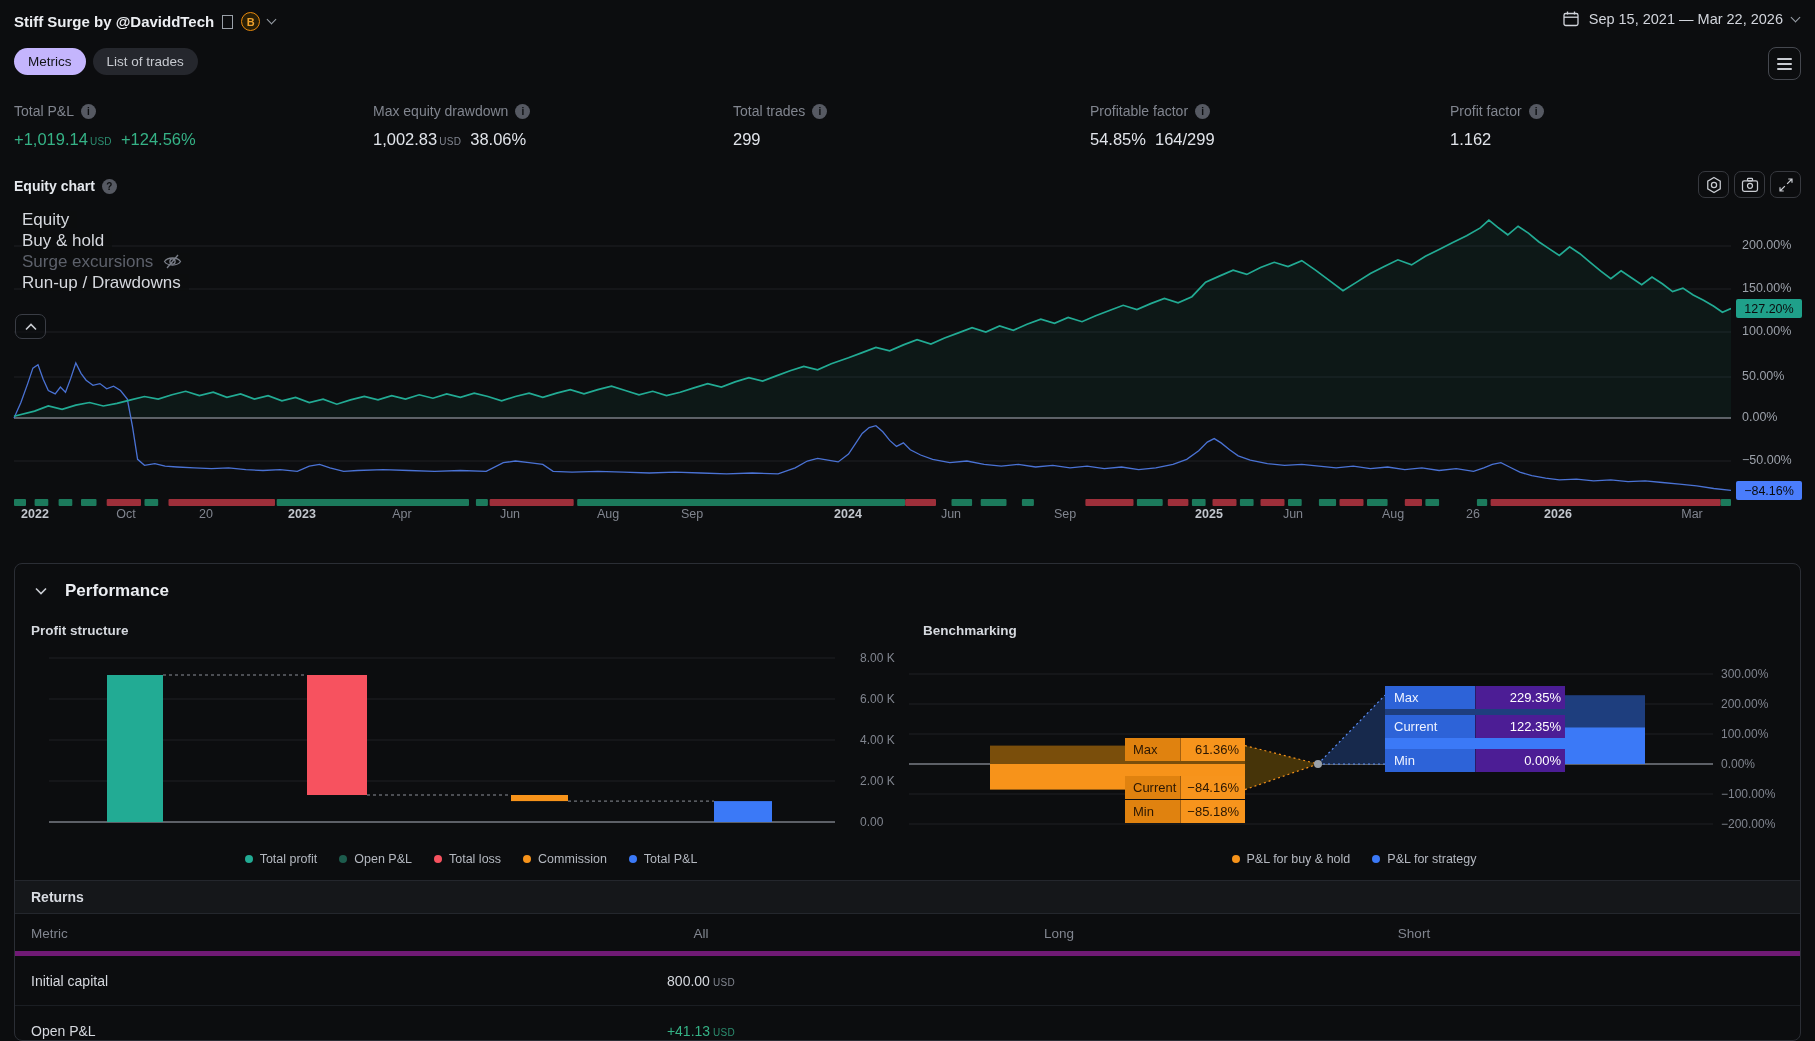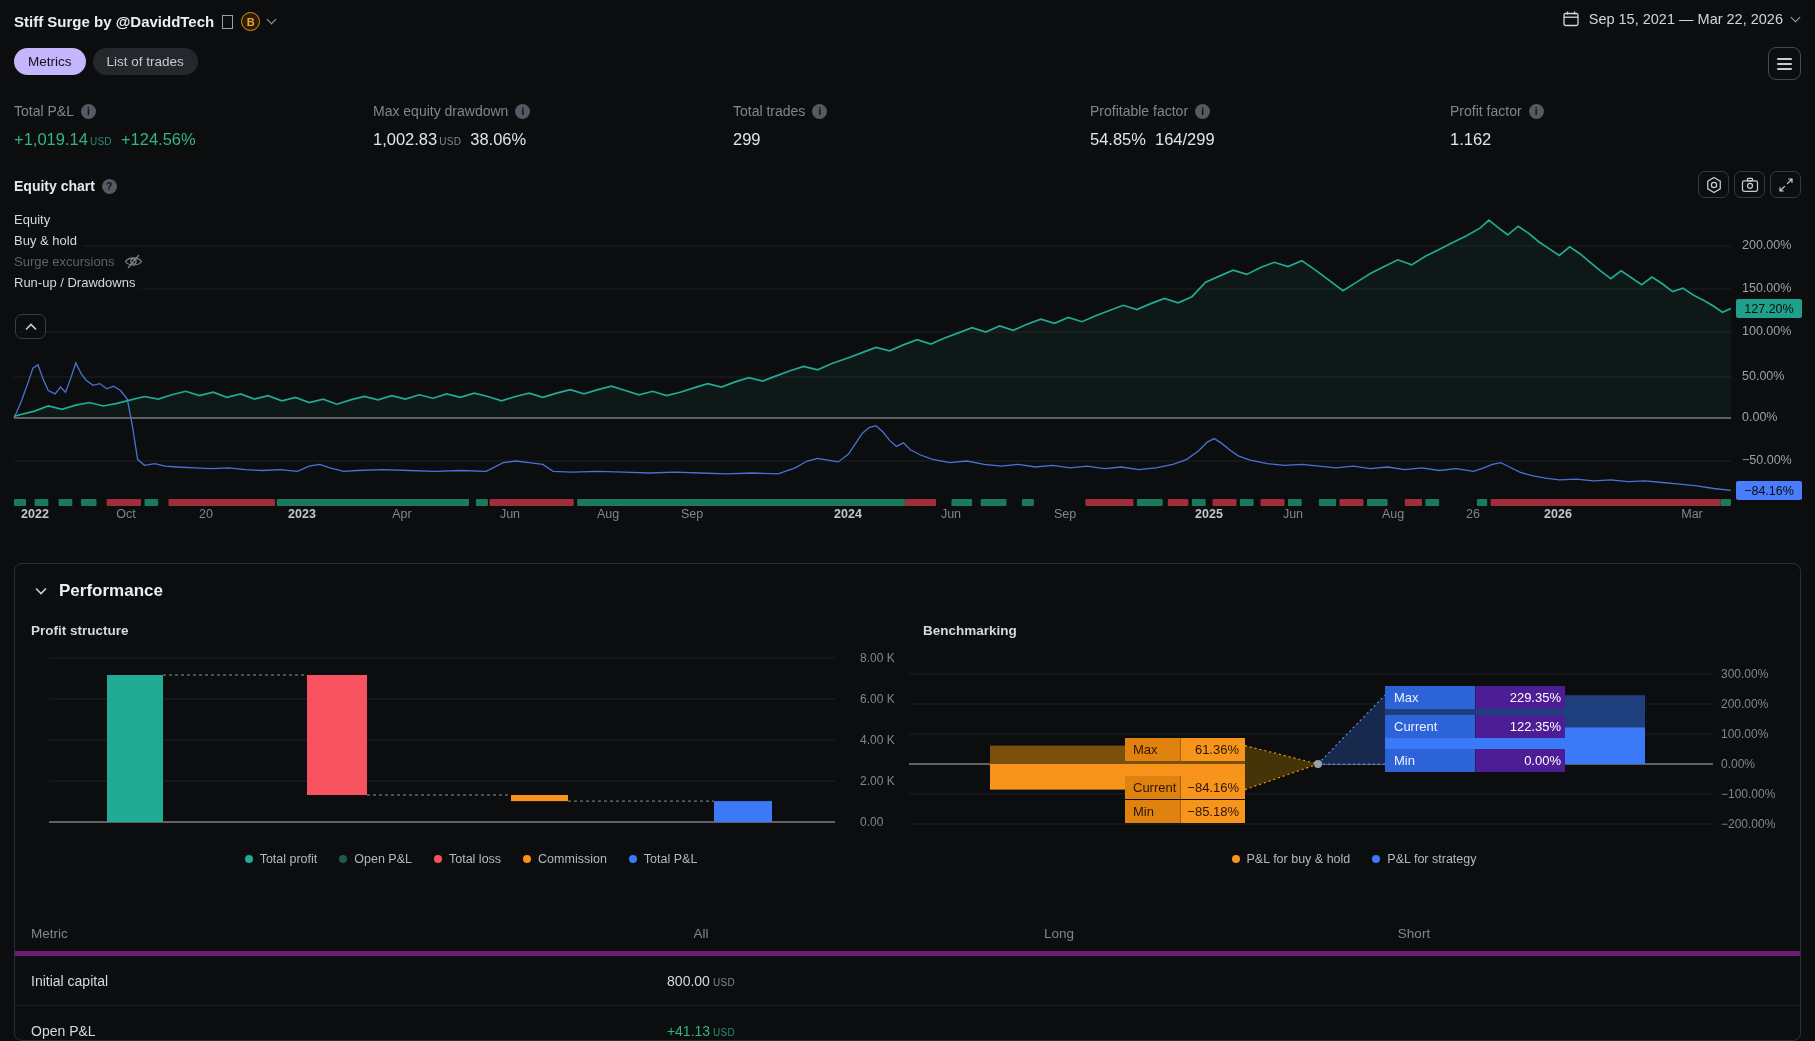--- a/index.html
+++ b/index.html
@@ -34,43 +34,43 @@
   .m-extra{margin-left:9px;}
   .green{color:#35b286;}
   .green-dim{color:#2c8e70;}
   
   .eq-title{position:absolute;left:14px;top:178px;font-size:14px;font-weight:700;color:#e6e9ee;
             display:flex;align-items:center;gap:7px;}
   .chart-btns{position:absolute;right:14px;top:171px;display:flex;gap:5px;}
   .cbtn{width:31px;height:27px;border:1px solid #37393f;border-radius:7px;display:flex;
         align-items:center;justify-content:center;color:#c9ccd2;background:transparent;}
   .eq-legend{position:absolute;left:14px;top:211px;display:flex;flex-direction:column;gap:4px;z-index:3;}
-  .leg-item{font-size:13px;color:#d5d8de;background:rgba(12,13,15,.82);padding:3px 8px 3px 0;
-            width:max-content;display:flex;align-items:center;gap:10px;height:17px;}
+  .leg-item{font-size:17px;color:#d5d8de;background:rgba(12,13,15,.82);padding:3px 8px 3px 0;
+            width:max-content;display:flex;align-items:center;gap:10px;height:17px;margin-left:8px;}
   .leg-item.dim{color:#5d616b;}
   .collapse-btn{position:absolute;left:15px;top:314px;width:31px;height:25px;border:1px solid #3a3d45;
                 border-radius:7px;display:flex;align-items:center;justify-content:center;z-index:3;background:rgba(12,13,15,.6);}
   .eq-svg{position:absolute;left:0;top:215px;}
   .grid{stroke:#1e2025;stroke-width:1;}
   .zero{stroke:#797d86;stroke-width:1.4;}
   .dash{stroke:#8b8f98;stroke-width:1;stroke-dasharray:3,3;fill:none;}
   .dotO{stroke:#f7931a;stroke-width:1.2;stroke-dasharray:2,3;}
   .dotB{stroke:#5b8ff9;stroke-width:1.2;stroke-dasharray:2,3;}
   .ytick{position:absolute;left:1742px;font-size:12.5px;color:#9ba0a9;}
   .badge{position:absolute;left:1736px;width:66px;height:19px;border-radius:2px;font-size:12.5px;
          display:flex;align-items:center;justify-content:center;color:#0b0c0e;}
   .badge-eq{background:#1fa08a;top:299px;}
   .badge-bh{background:#4a7dfc;top:481px;}
   .x-axis{position:absolute;left:14px;top:507px;width:1717px;height:20px;}
   .xl{position:absolute;transform:translateX(-50%);font-size:12.5px;color:#81858f;white-space:nowrap;}
   .xlb{color:#c2c6cd;font-weight:700;}
   
   .card{position:absolute;left:14px;top:563px;width:1787px;height:478px;border:1px solid #2b2e35;
         border-radius:8px;overflow:hidden;}
-  .perf-head{position:absolute;left:20px;top:17px;display:flex;align-items:center;gap:12px;
+  .perf-head{position:absolute;left:20px;top:17px;display:flex;align-items:center;gap:18px;
              font-size:17px;font-weight:700;color:#eceef2;}
   .sub-title{position:absolute;top:59px;font-size:13.5px;font-weight:700;color:#d5d8de;}
   .wf-svg{position:absolute;left:14px;top:78px;}
   .bm-svg{position:absolute;left:894px;top:78px;}
   .axis-txt{font-size:12px;fill:#81858f;}
   .legend-row{position:absolute;top:288px;display:flex;justify-content:center;gap:22px;font-size:12.5px;color:#b4b8c0;}
   .legend-row .li{display:flex;align-items:center;gap:7px;}
   .dot{width:8px;height:8px;border-radius:50%;display:inline-block;}
   .bm-overlay{position:absolute;left:894px;top:78px;width:890px;height:214px;pointer-events:none;}
   .vbox{position:absolute;display:flex;height:23px;font-size:13px;}
@@ -394,20 +394,21 @@
       <span class="li">
           <i class="dot" style="background: rgb(247, 147, 26);"></i>
           <span>P&amp;L for buy &amp; hold</span>
         </span>
       <span class="li">
           <i class="dot" style="background: rgb(59, 121, 247);"></i>
           <span>P&amp;L for strategy</span>
         </span>
     </div>
 
+    <div class="ret-head">Returns</div>
     <div class="t-headrow">
       <span class="cell-metric">Metric</span>
       <span class="cell-c" style="left:686px">All</span>
       <span class="cell-c" style="left:1044px">Long</span>
       <span class="cell-c" style="left:1399px">Short</span>
     </div>
     <div class="t-row" style="top:392px">
       <span class="cell-metric">Initial capital</span>
       <span class="cell-c" style="left:686px">
         <span>800.00</span><span class="u-small" style="color:#81858f">USD</span>

